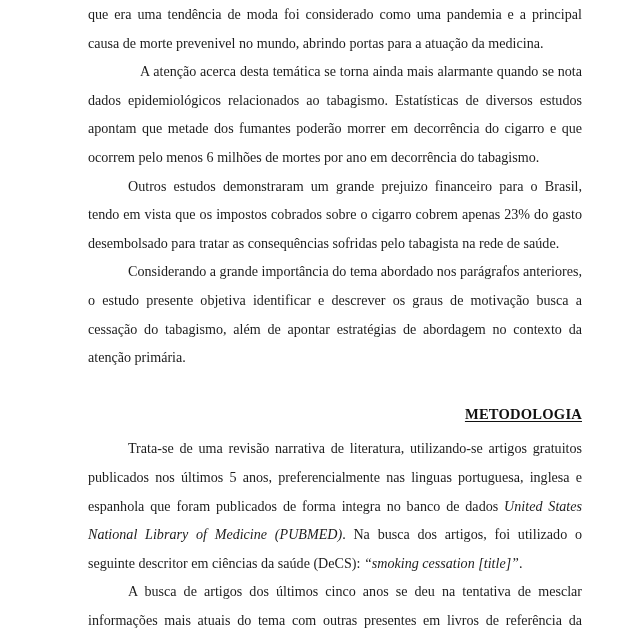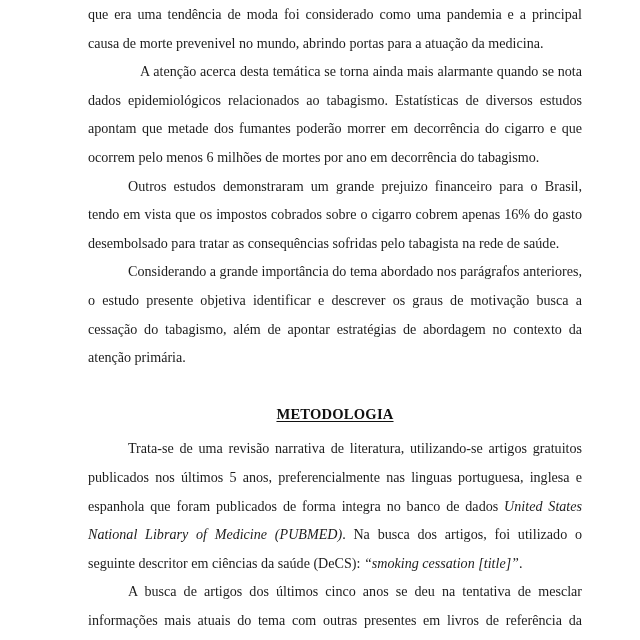--- a/index.html
+++ b/index.html
@@ -46,21 +46,21 @@
   }
   h2.section-heading {
     margin: 0;
     font-size: 14.6px;
     line-height: 28.6px;
     font-weight: bold;
     text-decoration: underline;
     text-underline-offset: 2px;
     letter-spacing: 0.2px;
     color: #111111;
-    text-align: center;
+    text-align: right;
   }
   .heading-block {
     padding-top: 28px;
     padding-bottom: 6px;
   }
   em.it {
     font-style: italic;
   }
   .clip-bottom {
     overflow: hidden;
@@ -69,21 +69,21 @@
 </head>
 <body>
 
 <div class="page clip-bottom">
   <div class="text-column">
 
     <p class="para first">que era uma tendência de moda foi considerado como uma pandemia e a principal causa de morte prevenivel no mundo, abrindo portas para a atuação da medicina.</p>
 
     <p class="para indent-wide">A atenção acerca desta temática se torna ainda mais alarmante quando se nota dados epidemiológicos relacionados ao tabagismo. Estatísticas de diversos estudos apontam que metade dos fumantes poderão morrer em decorrência do cigarro e que ocorrem pelo menos 6 milhões de mortes por ano em decorrência do tabagismo.</p>
 
-    <p class="para">Outros estudos demonstraram um grande prejuizo financeiro para o Brasil, tendo em vista que os impostos cobrados sobre o cigarro cobrem apenas 16% do gasto desembolsado para tratar as consequências sofridas pelo tabagista na rede de saúde.</p>
+    <p class="para">Outros estudos demonstraram um grande prejuizo financeiro para o Brasil, tendo em vista que os impostos cobrados sobre o cigarro cobrem apenas 23% do gasto desembolsado para tratar as consequências sofridas pelo tabagista na rede de saúde.</p>
 
     <p class="para">Considerando a grande importância do tema abordado nos parágrafos anteriores, o estudo presente objetiva identificar e descrever os graus de motivação busca a cessação do tabagismo, além de apontar estratégias de abordagem no contexto da atenção primária.</p>
 
     <div class="heading-block">
       <h2 class="section-heading">METODOLOGIA</h2>
     </div>
 
     <p class="para"><span>Trata-se de uma revisão narrativa de literatura, utilizando-se artigos gratuitos publicados nos últimos 5 anos, preferencialmente nas linguas portuguesa, inglesa e espanhola que foram publicados de forma integra no banco de dados </span><em class="it">United States National Library of Medicine (PUBMED)</em><span>. Na busca dos artigos, foi utilizado o seguinte descritor em ciências da saúde (DeCS): </span><em class="it">“smoking cessation [title]”</em><span>.</span></p>
 
     <p class="para">A busca de artigos dos últimos cinco anos se deu na tentativa de mesclar informações mais atuais do tema com outras presentes em livros de referência da medicina. Portanto, nesta revisão foram consultadas as informações de diversos livros, publicados a partir da década de 2010. Essa etapa da pesquisa trouxe a ela mais assertividade e confiabilidade ao abordar a cessação do tabagismo.</p>

